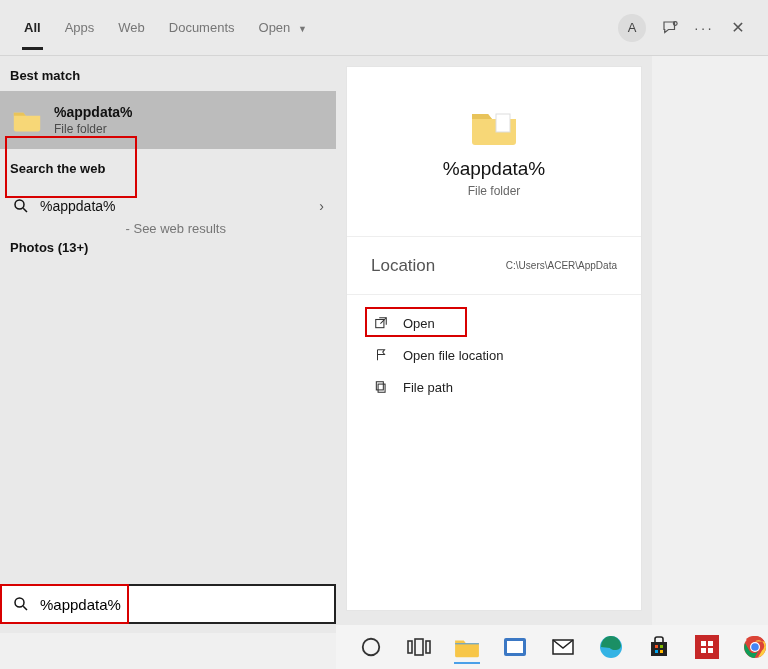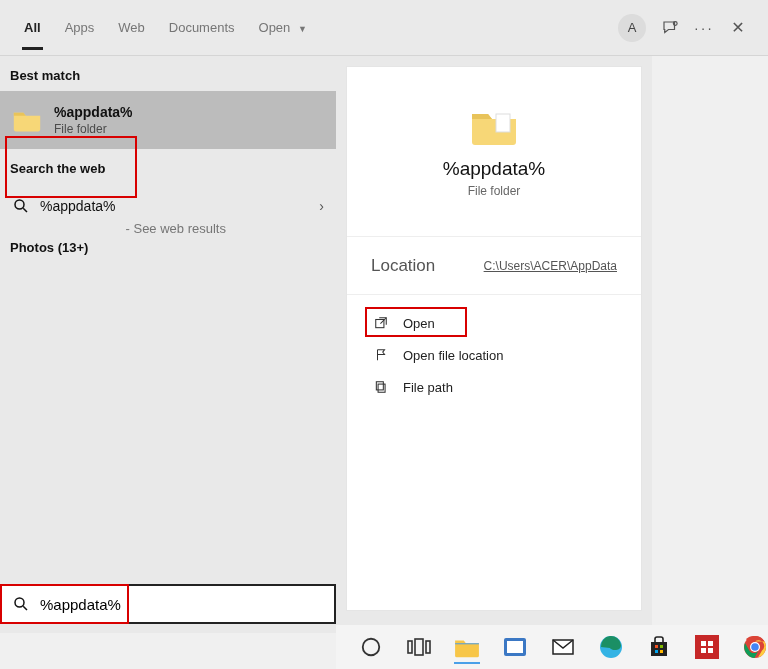--- a/index.html
+++ b/index.html
@@ -39,21 +39,21 @@
 
 
 .right { flex: 1; background: #e9e9e9; padding: 10px 10px 10px 10px; }
 .card { background: #fff; border: 1px solid #e5e5e5; height: 545px; display: flex; flex-direction: column; }
 .card-top { height: 170px; display: flex; flex-direction: column; align-items: center; justify-content: center; border-bottom: 1px solid #eee; }
 .folder-lg { width: 48px; height: 40px; margin-bottom: 12px; }
 .card-title { font-size: 19px; color: #111; }
 .card-sub { font-size: 12px; color: #666; margin-top: 4px; }
 .card-loc { height: 58px; display: flex; align-items: center; padding: 0 24px; border-bottom: 1px solid #eee; }
 .loc-label { font-size: 17px; color: #555; }
-.loc-path { font-size: 12px; color: #555; text-decoration: underline; margin-left: auto; }
+.loc-path { font-size: 10px; color: #555; margin-left: auto; }
 .actions { padding: 12px 20px; }
 .action { height: 32px; display: flex; align-items: center; gap: 14px; padding: 0 6px; font-size: 13px; color: #222; position: relative; }
 .action .aicon { width: 16px; height: 16px; display:flex; align-items:center; justify-content:center; }
 .action-highlight { border: 2px solid #d80000; width: 102px; height: 30px; position: absolute; left: -2px; top: 0px; pointer-events: none; }
 
 
 .searchbox { position: absolute; left: 0; bottom: 45px; width: 336px; height: 40px; background: #fff; border: 2px solid #222; display: flex; align-items: center; padding: 0 10px; gap: 10px; }
 .searchbox input { border: none; outline: none; font-size: 15px; flex: 1; background: transparent; }
 .searchbox-highlight { position: absolute; left: 0; bottom: 45px; width: 129px; height: 40px; border: 2px solid #d80000; pointer-events: none; }
 

